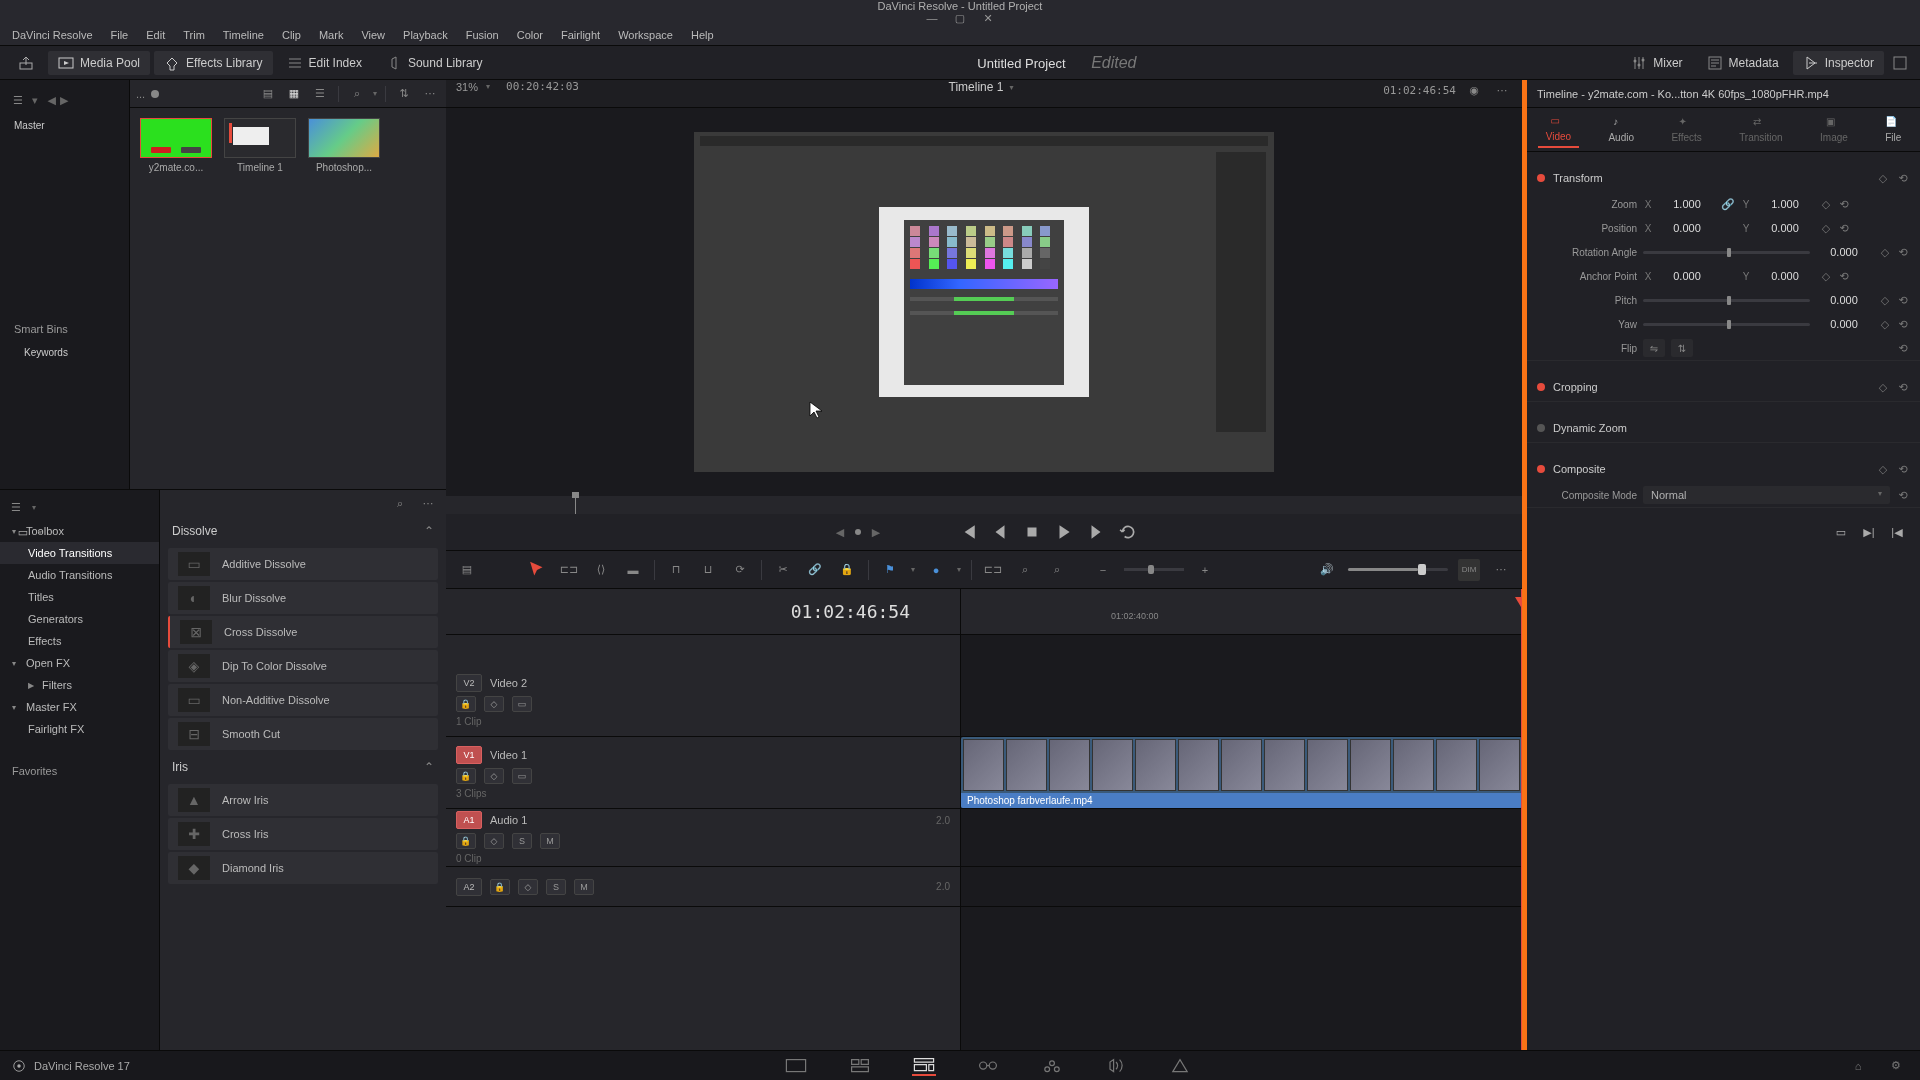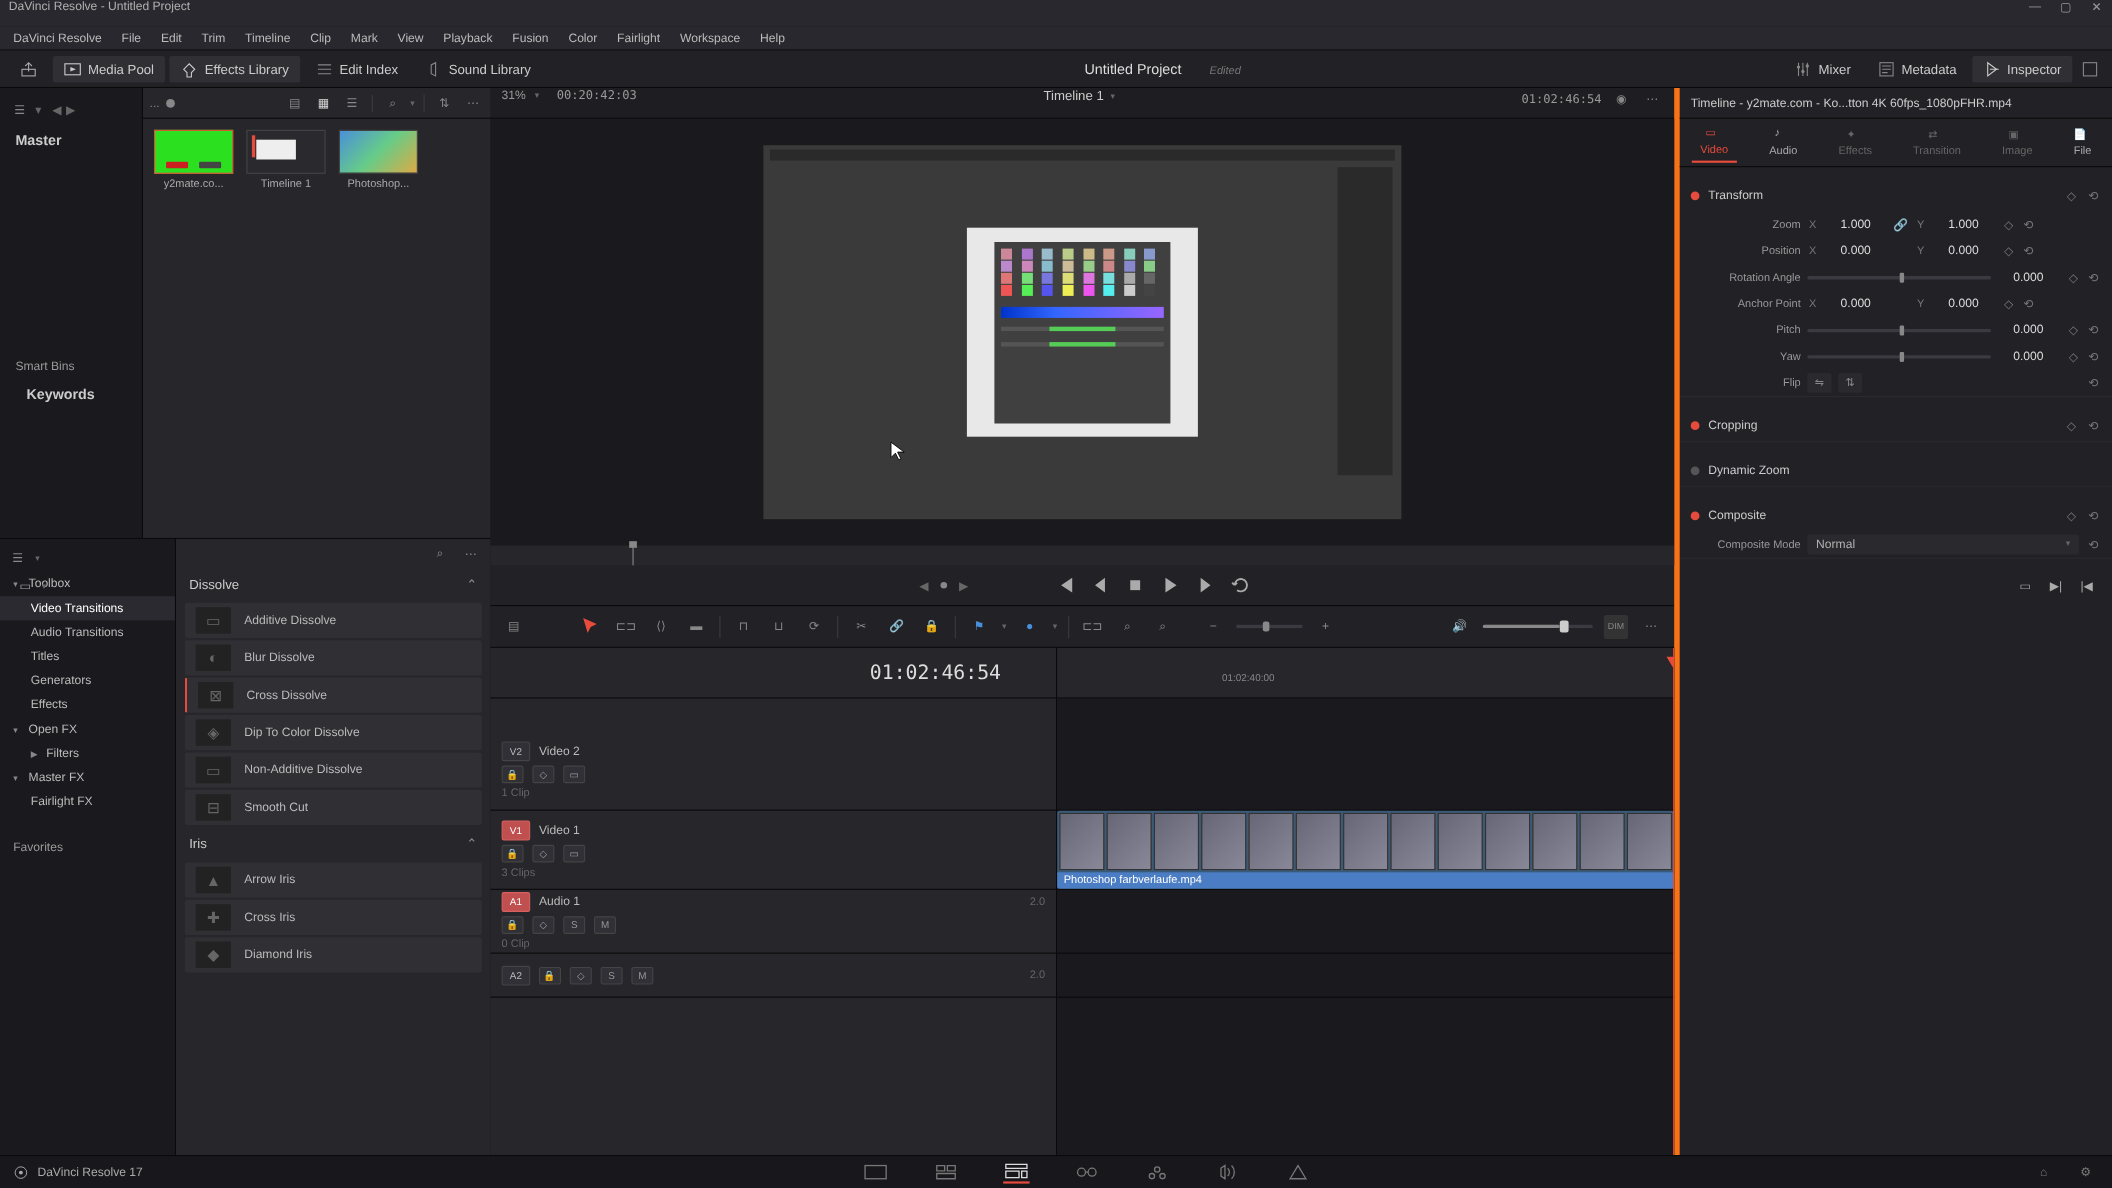--- a/index.html
+++ b/index.html
@@ -1,38 +1,38 @@
 <!DOCTYPE html>
 <html><head>
 <meta charset="utf-8">
 <style>
 * { margin: 0; padding: 0; box-sizing: border-box; font-family: -apple-system, "Segoe UI", Arial, sans-serif; }
 body { background: #1a1a1a; color: #b0b0b0; font-size: 11px; overflow: hidden; width: 1920px; height: 1080px; }
 
-.titlebar { background: #28282e; height: 24px; display: flex; align-items: flex-start; padding: 0 8px; justify-content: space-between; }
+.titlebar { background: #28282e; height: 24px; display: flex; align-items: center; padding: 0 8px; justify-content: space-between; flex-direction: column; }
 .win-controls { display: flex; gap: 16px; }
 .win-btn { width: 12px; height: 12px; display: flex; align-items: center; justify-content: center; cursor: pointer; color: #999; }
 
 .menubar { background: #28282e; height: 22px; display: flex; align-items: center; padding: 0 4px; gap: 2px; border-bottom: 1px solid #0a0a0a; }
 .menubar-item { padding: 2px 8px; font-size: 11px; color: #bbb; cursor: pointer; }
 
 .toolbar { background: #212126; height: 34px; display: flex; align-items: center; padding: 0 8px; border-bottom: 1px solid #0a0a0a; }
 .toolbar-group { display: flex; align-items: center; gap: 4px; }
 .toolbar-btn { display: flex; align-items: center; gap: 6px; padding: 4px 10px; font-size: 12px; color: #ccc; cursor: pointer; border-radius: 2px; }
 .toolbar-btn.active { background: #2f2f34; }
 .toolbar-btn svg { width: 16px; height: 16px; }
 .toolbar-center { flex: 1; text-align: center; font-size: 13px; color: #ddd; }
-.toolbar-center .edited { color: #777; font-style: italic; margin-left: 22px; font-size: 10px; }
+.toolbar-center .edited { color: #777; font-style: italic; margin-left: 22px; font-size: 16px; }
 
 .main { display: flex; height: calc(100% - 24px - 22px - 34px - 30px); }
 
 .left-panel { width: 446px; display: flex; flex-direction: column; background: #1f1f24; }
 .media-pool { height: 410px; display: flex; border-bottom: 1px solid #0a0a0a; }
 .media-sidebar { width: 130px; background: #1a1a1e; padding: 6px 0; border-right: 1px solid #0a0a0a; }
-.media-sidebar-item { padding: 6px 14px; font-size: 13px; color: #ccc; cursor: pointer; font-weight: bold; }
+.media-sidebar-item { padding: 6px 14px; font-size: 10px; color: #ccc; cursor: pointer; }
 .media-sidebar-section { padding: 6px 14px; font-size: 11px; color: #999; margin-top: 180px; }
 .media-content { flex: 1; background: #26262b; }
 .media-toolbar { height: 28px; display: flex; align-items: center; padding: 0 6px; gap: 6px; border-bottom: 1px solid #0a0a0a; }
 .media-toolbar-btn { width: 20px; height: 20px; display: flex; align-items: center; justify-content: center; cursor: pointer; color: #888; }
 .media-toolbar-sep { width: 1px; height: 16px; background: #3a3a40; margin: 0 2px; }
 .media-thumbs { display: flex; gap: 12px; padding: 10px; }
 .media-thumb { display: flex; flex-direction: column; align-items: center; gap: 4px; cursor: pointer; }
 .media-thumb-img { width: 72px; height: 40px; border: 1px solid #444; position: relative; }
 .media-thumb-img.green { background: #2be01e; }
 .media-thumb-img.timeline { background: #2a2a2e; }

